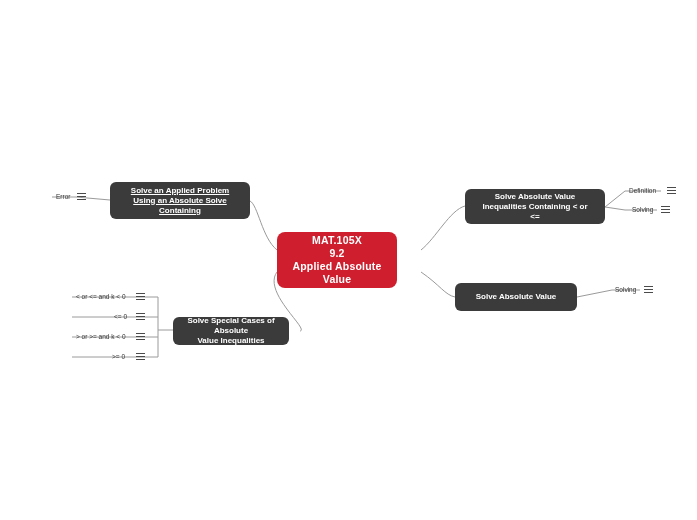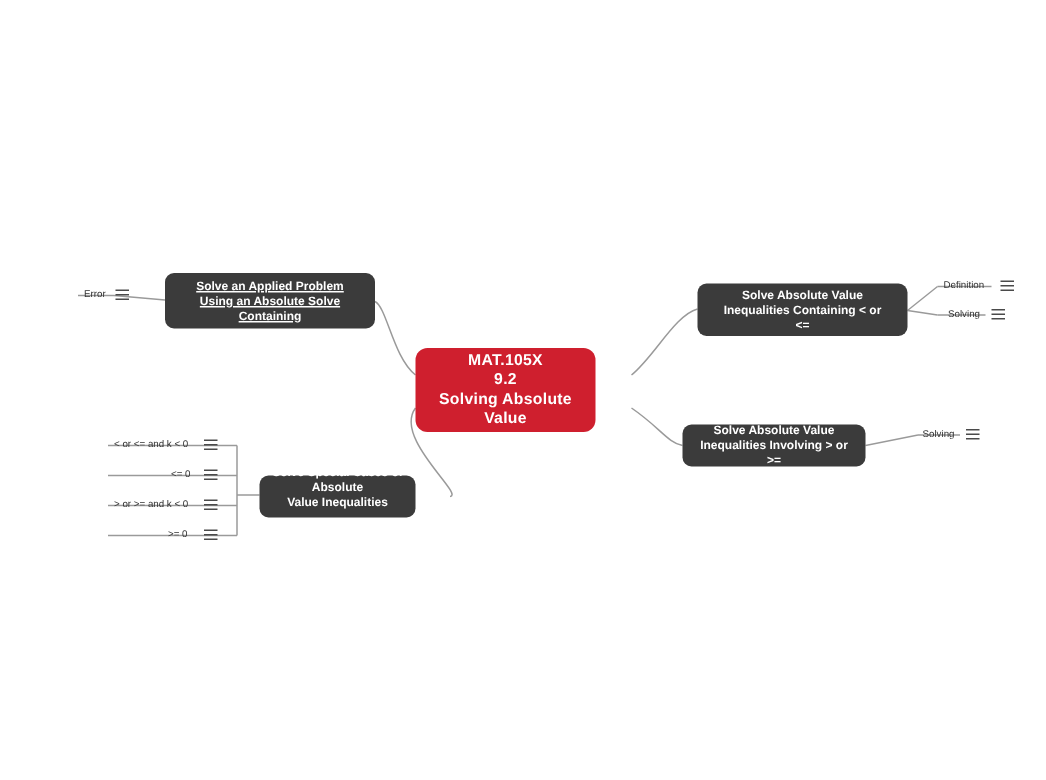--- a/index.html
+++ b/index.html
@@ -112,21 +112,21 @@
     <path d="M128,297 L72,297" stroke="#9a9a9a" stroke-width="1" fill="none"></path>
     <path d="M134,317 L72,317" stroke="#9a9a9a" stroke-width="1" fill="none"></path>
     <path d="M128,337 L72,337" stroke="#9a9a9a" stroke-width="1" fill="none"></path>
     <path d="M134,357 L72,357" stroke="#9a9a9a" stroke-width="1" fill="none"></path>
   </svg>
 
   <div class="node center-node" style="left:277px; top:232px; width:120px; height:56px;">
     <div>
       <span class="center-line">MAT.105X</span>
       <span class="center-line">9.2</span>
-      <span class="center-line">Solving Absolute Value</span>
+      <span class="center-line">Applied Absolute Value</span>
     </div>
   </div>
 
   <div class="node main-node" style="left:110px; top:182px; width:140px; height:37px;text-decoration:underline;">
     <div>
       <span class="center-line">Solve an Applied Problem</span>
       <span class="center-line">Using an Absolute Solve</span>
       <span class="center-line">Containing</span>
     </div>
   </div>
@@ -153,31 +153,30 @@
   <div class="leaf-label" style="left:632px; top:206px;">Solving</div>
   <div class="hamburger" style="left:661px; top:206px;">
     <span></span>
       <span></span>
       <span></span>
   </div>
 
   <div class="node main-node" style="left:455px; top:283px; width:122px; height:28px;">
     <div>
       <span class="center-line">Solve Absolute Value</span>
-      <span class="center-line">Inequalities Involving &gt; or &gt;=</span>
     </div>
   </div>
   <div class="leaf-label" style="left:615px; top:286px;">Solving</div>
   <div class="hamburger" style="left:644px; top:286px;">
     <span></span>
       <span></span>
       <span></span>
   </div>
 
-  <div class="node main-node" style="left:173px; top:317px; width:104px; height:28px;align-items:flex-end;">
+  <div class="node main-node" style="left:173px; top:317px; width:116px; height:28px;">
     <div>
       <span class="center-line">Solve Special Cases of Absolute</span>
       <span class="center-line">Value Inequalities</span>
     </div>
   </div>
 
   <div class="leaf-label" style="left:76px; top:293px;">&lt; or &lt;= and k &lt; 0</div>
   <div class="hamburger" style="left:136px; top:293px;">
     <span></span>
       <span></span>

